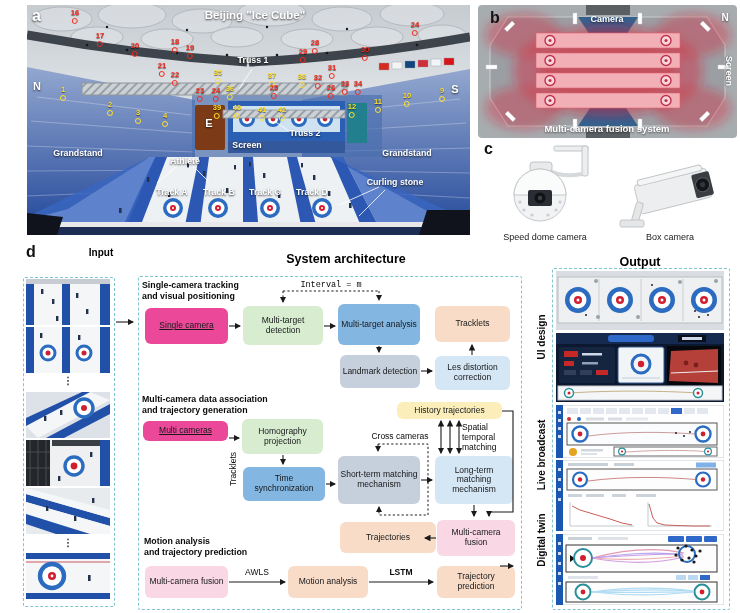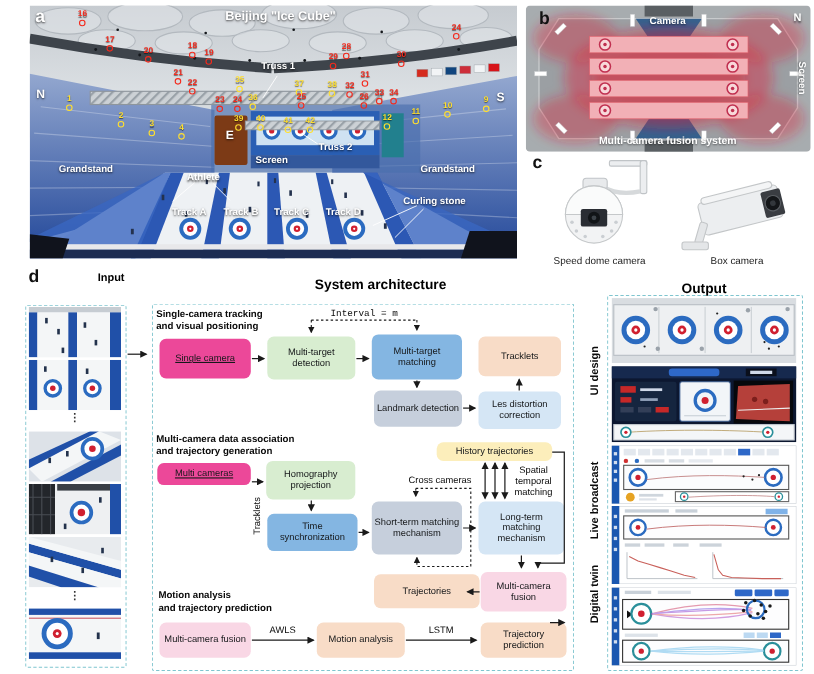--- a/index.html
+++ b/index.html
@@ -38,21 +38,21 @@
              white-space:pre-line;color:#0a0a0a;z-index:8;}
   .flow-box{position:absolute;border-radius:6px;display:flex;align-items:center;justify-content:center;
              text-align:center;font-size:8.5px;line-height:1.12;color:#16181a;padding:1px 2px;
              box-sizing:border-box;z-index:6;}
   .c-cyan{background:#ec4899;text-decoration:underline;}.c-green{background:#d8edd0;}.c-blue{background:#84b6e2;}
   .c-grayblue{background:#c6cfdc;}.c-lightblue{background:#d5e6f5;}.c-peach{background:#f8dcc7;}
   .c-yellow{background:#fceebb;}.c-pink{background:#f9d7e5;}
   .edge-label{position:absolute;font-size:8.5px;color:#0a0a0a;white-space:nowrap;z-index:8;
              transform:translate(-50%,-50%);}
   .edge-label.rot{transform:translate(-50%,-50%) rotate(-90deg);}
-  .edge-label.blk{white-space:normal;width:46px;text-align:center;transform:translate(0,-50%);line-height:1.18;}
+  .edge-label.blk{white-space:normal;width:46px;text-align:left;transform:translate(0,-50%);line-height:1.18;}
   .side-label{position:absolute;font-size:10px;font-weight:bold;color:#0a0a0a;z-index:8;
              transform:translate(-50%,-50%) rotate(-90deg);white-space:nowrap;}
   .in-thumb{position:absolute;left:26px;width:84px;height:46px;z-index:6;overflow:hidden;}
   .ellipsis{position:absolute;left:68px;transform:translateX(-50%);font-weight:bold;font-size:10px;
              color:#333;z-index:6;line-height:.9;text-align:center;}
   .out-thumb{position:absolute;z-index:6;}
   #arrow-layer{position:absolute;left:0;top:0;width:740px;height:613px;z-index:7;pointer-events:none;}
 </style>
 </head>
 <body>
@@ -644,21 +644,21 @@
       <div class="section-header" style="left: 142px; top: 280px;">Single-camera tracking
 and visual positioning</div>
       <div class="section-header" style="left: 142px; top: 394px;">Multi-camera data association
 and trajectory generation</div>
       <div class="section-header" style="left: 144px; top: 536px;">Motion analysis
 and trajectory prediction</div>
     </div>
   <div id="arch-boxes">
       <div class="flow-box c-cyan" style="left: 145px; top: 308px; width: 83px; height: 36px;">Single camera</div>
       <div class="flow-box c-green" style="left: 243px; top: 306px; width: 80px; height: 39px;">Multi-target detection</div>
-      <div class="flow-box c-blue" style="left: 338px; top: 304px; width: 82px; height: 41px;">Multi-target matching</div>
+      <div class="flow-box c-blue" style="left: 338px; top: 304px; width: 82px; height: 41px;">Multi-target analysis</div>
       <div class="flow-box c-peach" style="left: 435px; top: 306px; width: 75px; height: 36px;">Tracklets</div>
       <div class="flow-box c-grayblue" style="left: 340px; top: 355px; width: 80px; height: 33px;">Landmark detection</div>
       <div class="flow-box c-lightblue" style="left: 435px; top: 356px; width: 75px; height: 34px;">Les distortion correction</div>
       <div class="flow-box c-cyan" style="left: 143px; top: 421px; width: 85px; height: 20px;">Multi cameras</div>
       <div class="flow-box c-green" style="left: 242px; top: 419px; width: 81px; height: 35px;">Homography projection</div>
       <div class="flow-box c-blue" style="left: 243px; top: 467px; width: 82px; height: 34px;">Time synchronization</div>
       <div class="flow-box c-yellow" style="left: 397px; top: 402px; width: 105px; height: 17px;">History trajectories</div>
       <div class="flow-box c-grayblue" style="left: 338px; top: 456px; width: 82px; height: 48px;">Short-term matching mechanism</div>
       <div class="flow-box c-lightblue" style="left: 435px; top: 456px; width: 78px; height: 48px;">Long-term matching mechanism</div>
       <div class="flow-box c-peach" style="left: 340px; top: 522px; width: 96px; height: 31px;">Trajectories</div>
@@ -666,21 +666,21 @@
       <div class="flow-box c-pink" style="left: 145px; top: 566px; width: 83px; height: 32px;">Multi-camera fusion</div>
       <div class="flow-box c-peach" style="left: 288px; top: 566px; width: 80px; height: 32px;">Motion analysis</div>
       <div class="flow-box c-peach" style="left: 437px; top: 566px; width: 78px; height: 32px;">Trajectory prediction</div>
     </div>
   <div id="arch-edge-labels">
       <div class="edge-label" style="left: 331px; top: 285px; font-family: Liberation Mono, monospace;">Interval = m</div>
       <div class="edge-label rot" style="left: 233px; top: 469px;">Tracklets</div>
       <div class="edge-label" style="left: 400px; top: 436px;">Cross cameras</div>
       <div class="edge-label blk" style="left: 462px; top: 437px;">Spatial temporal matching</div>
       <div class="edge-label" style="left: 257px; top: 572px;">AWLS</div>
-      <div class="edge-label" style="left: 401px; top: 572px;">LSTM</div>
+      <div class="edge-label" style="left: 401px; top: 572px; font-weight: bold;">LSTM</div>
     </div>
   <div id="output-side-labels">
       <div class="side-label" style="left: 541px; top: 337px;">UI design</div>
       <div class="side-label" style="left: 541px; top: 455px;">Live broadcast</div>
       <div class="side-label" style="left: 541px; top: 540px;">Digital twin</div>
     </div>
 
   <div class="out-thumb" style="left:556px;top:271px;">
     <svg width="168" height="59" viewBox="0 0 168 59">
       <rect width="168" height="59" fill="#d9dde1"></rect>

